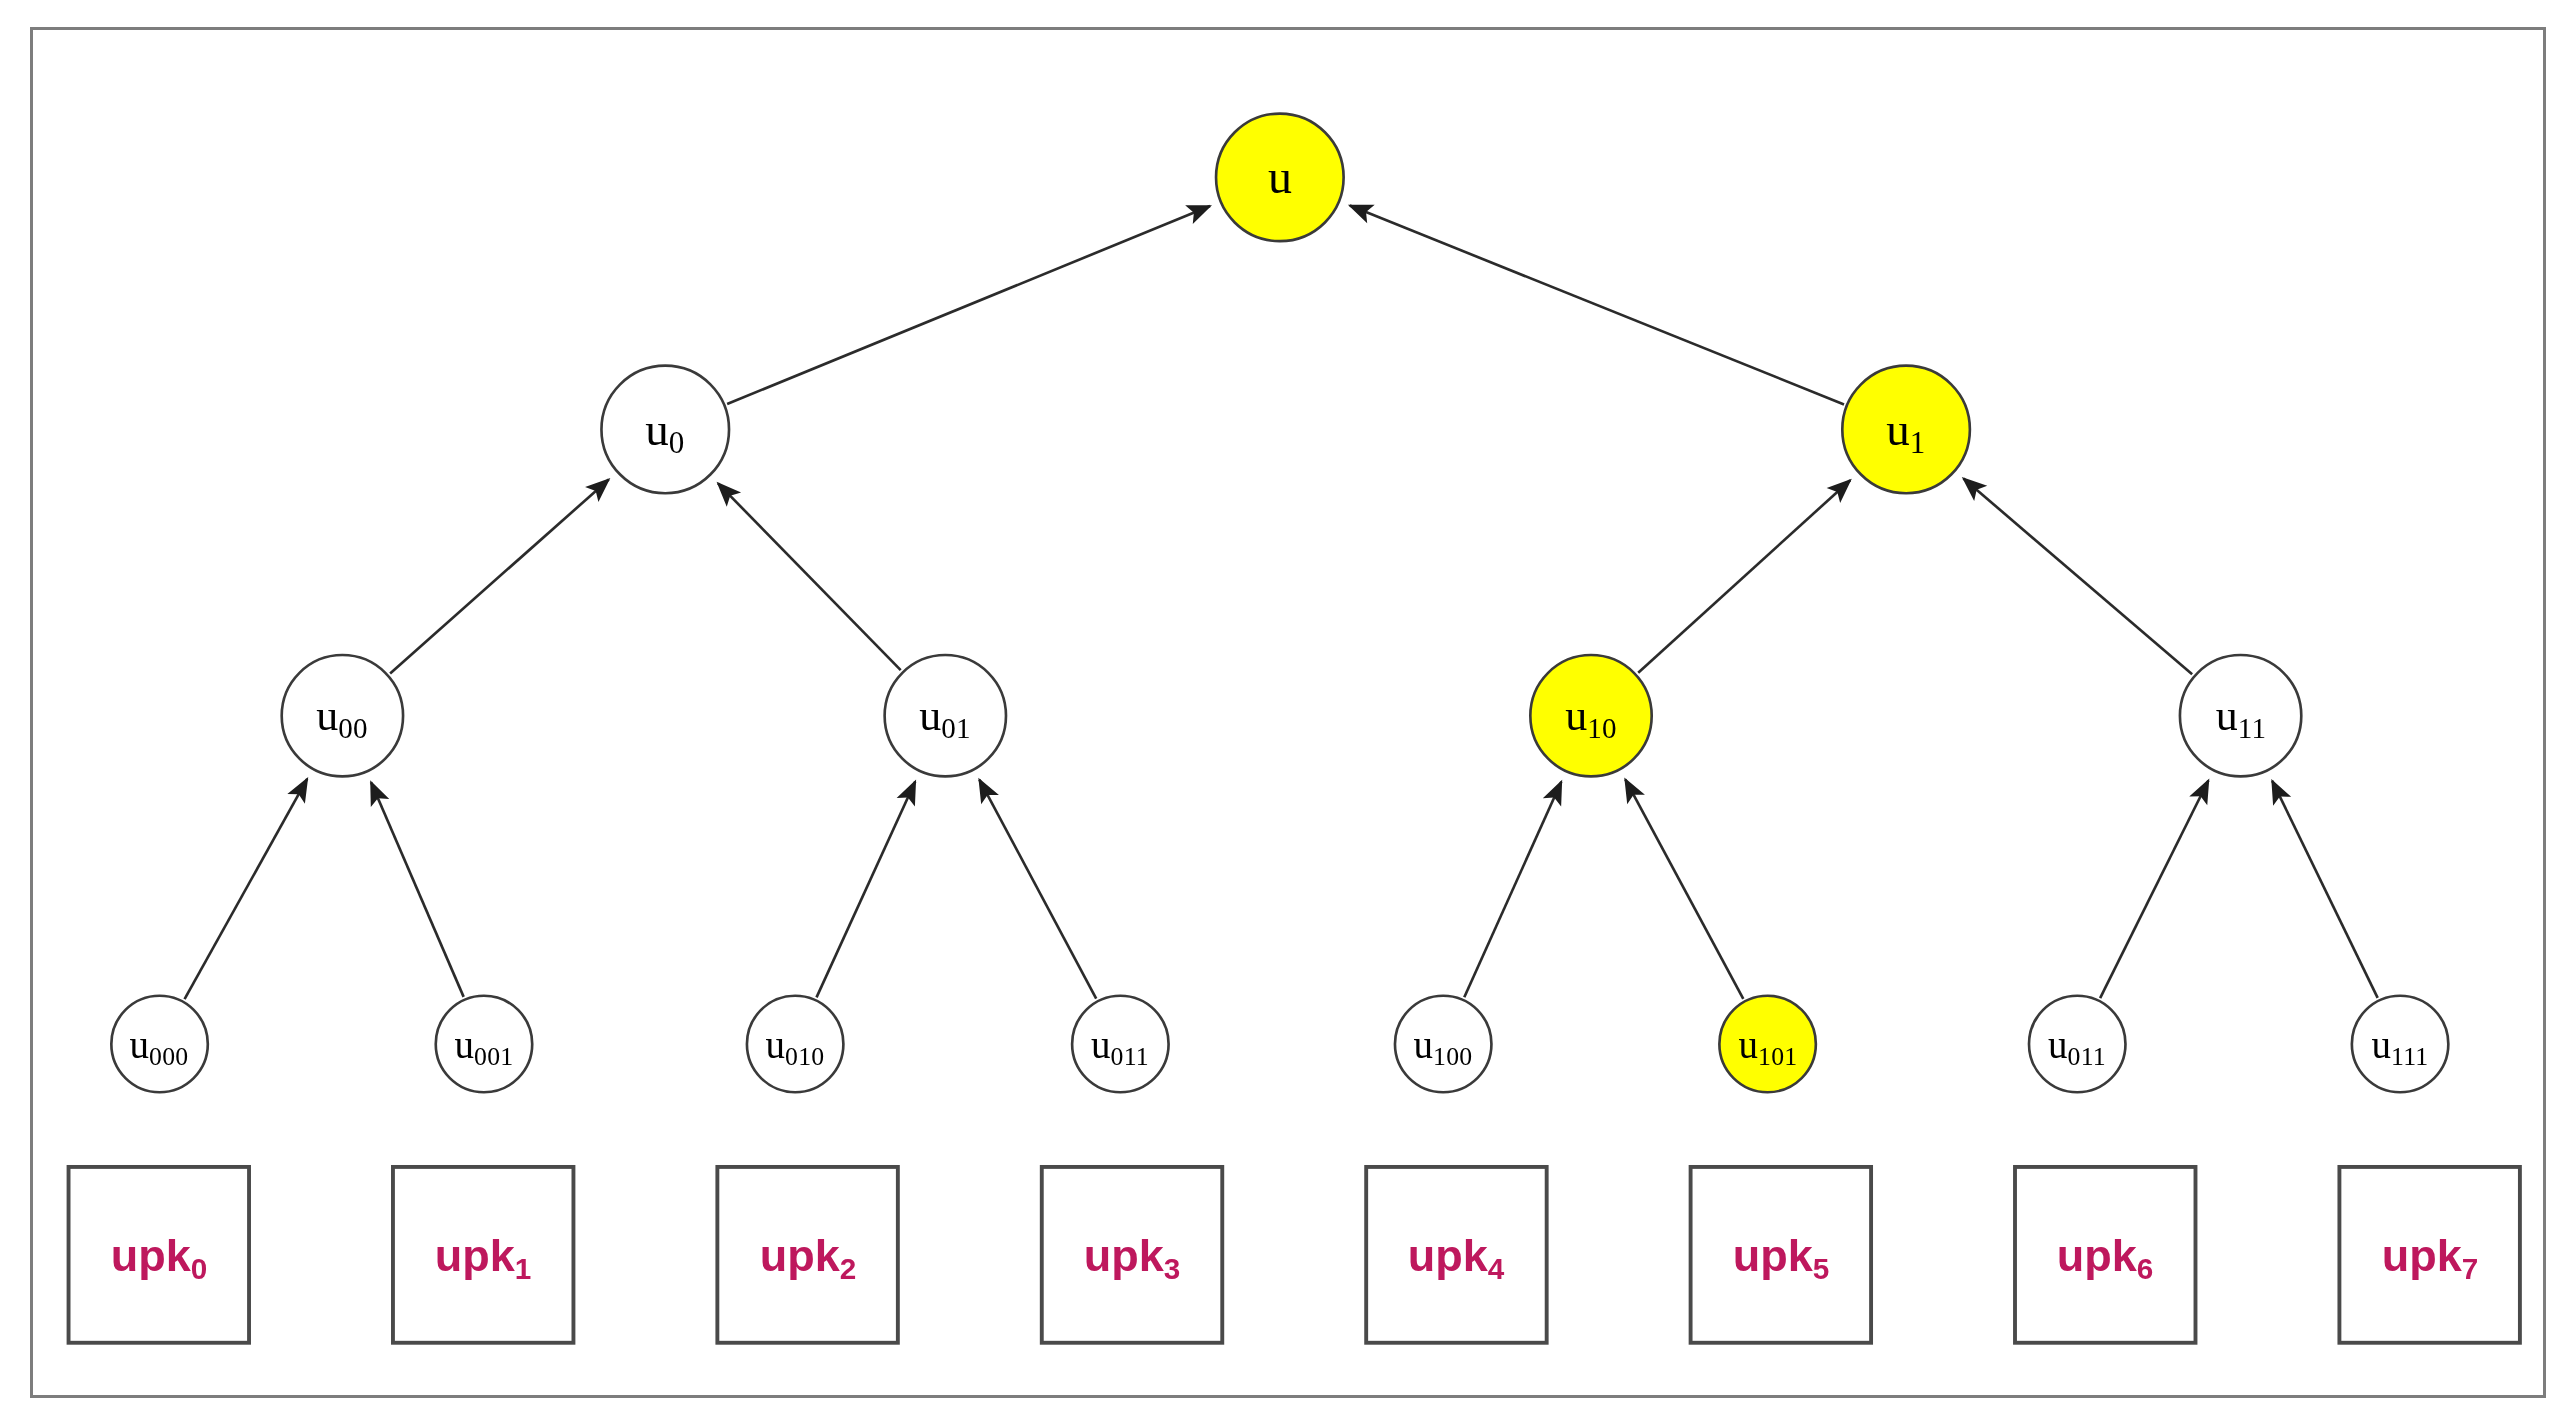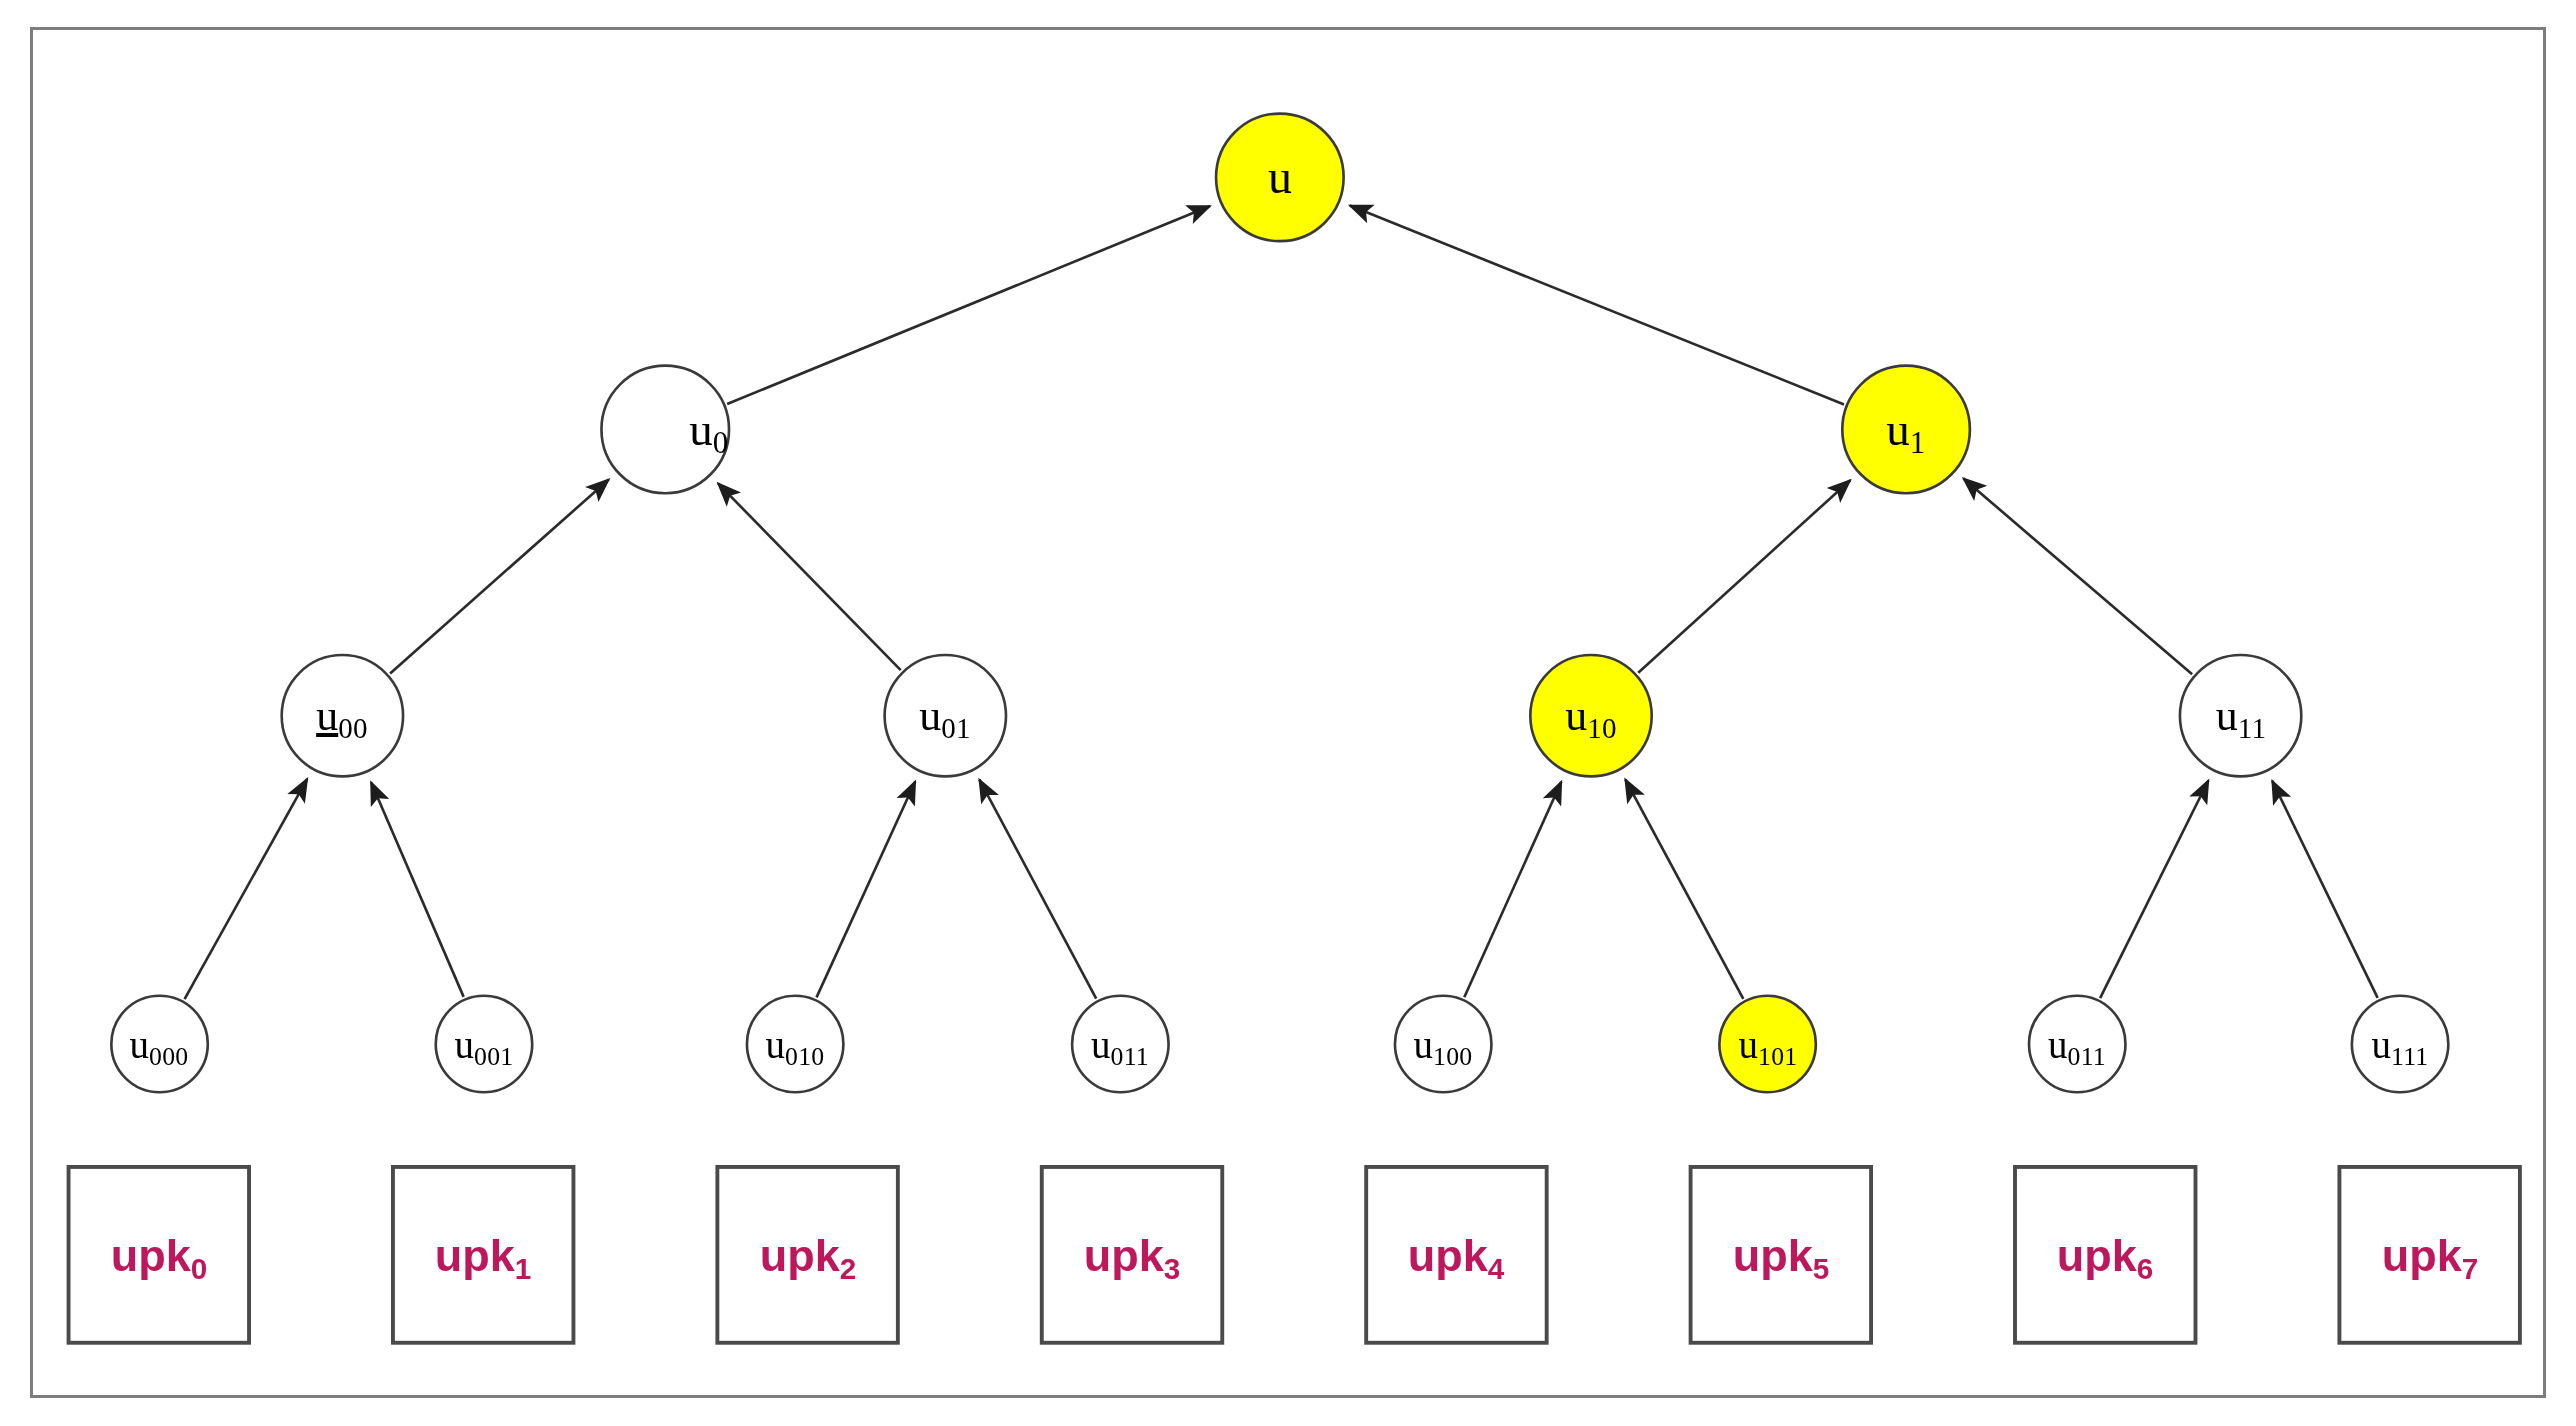--- a/index.html
+++ b/index.html
@@ -121,23 +121,23 @@
         <rect x="1339" y="1500" width="232" height="226" fill="#FFFFFF" stroke="#4a4a4a" stroke-width="5"></rect>
         <rect x="1756" y="1500" width="232" height="226" fill="#FFFFFF" stroke="#4a4a4a" stroke-width="5"></rect>
         <rect x="2173" y="1500" width="232" height="226" fill="#FFFFFF" stroke="#4a4a4a" stroke-width="5"></rect>
         <rect x="2590" y="1500" width="232" height="226" fill="#FFFFFF" stroke="#4a4a4a" stroke-width="5"></rect>
         <rect x="3007" y="1500" width="232" height="226" fill="#FFFFFF" stroke="#4a4a4a" stroke-width="5"></rect>
       </g>
   </svg>
 
   <div id="labels-layer">
       <div class="node-label lbl-root" style="left: 1280px; top: 177px;"><span>u</span></div>
-      <div class="node-label lbl-l1" style="left: 665px; top: 429px; margin-left: 44px;"><span>u</span><sub>0</sub></div>
+      <div class="node-label lbl-l1" style="left: 665px; top: 429px;"><span>u</span><sub>0</sub></div>
       <div class="node-label lbl-l1" style="left: 1906px; top: 429px;"><span>u</span><sub>1</sub></div>
-      <div class="node-label lbl-l2" style="left: 342px; top: 716px; text-decoration: underline;"><span>u</span><sub>00</sub></div>
+      <div class="node-label lbl-l2" style="left: 342px; top: 716px;"><span>u</span><sub>00</sub></div>
       <div class="node-label lbl-l2" style="left: 945px; top: 716px;"><span>u</span><sub>01</sub></div>
       <div class="node-label lbl-l2" style="left: 1591px; top: 716px;"><span>u</span><sub>10</sub></div>
       <div class="node-label lbl-l2" style="left: 2241px; top: 716px;"><span>u</span><sub>11</sub></div>
       <div class="node-label lbl-l3" style="left: 159px; top: 1044px;"><span>u</span><sub>000</sub></div>
       <div class="node-label lbl-l3" style="left: 484px; top: 1044px;"><span>u</span><sub>001</sub></div>
       <div class="node-label lbl-l3" style="left: 795px; top: 1044px;"><span>u</span><sub>010</sub></div>
       <div class="node-label lbl-l3" style="left: 1120px; top: 1044px;"><span>u</span><sub>011</sub></div>
       <div class="node-label lbl-l3" style="left: 1443px; top: 1044px;"><span>u</span><sub>100</sub></div>
       <div class="node-label lbl-l3" style="left: 1768px; top: 1044px;"><span>u</span><sub>101</sub></div>
       <div class="node-label lbl-l3" style="left: 2077px; top: 1044px;"><span>u</span><sub>011</sub></div>

